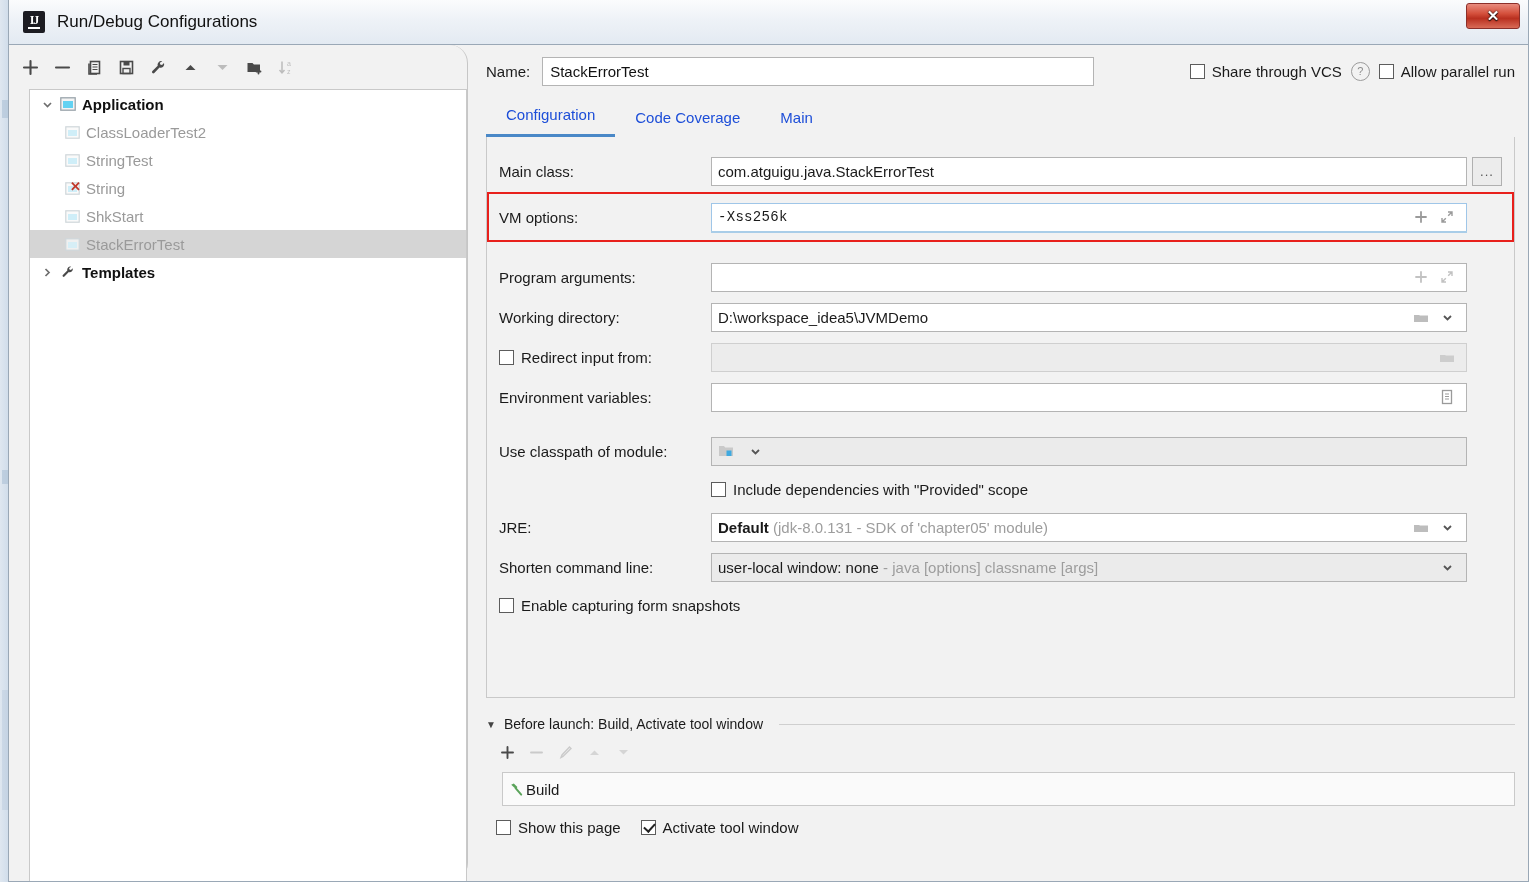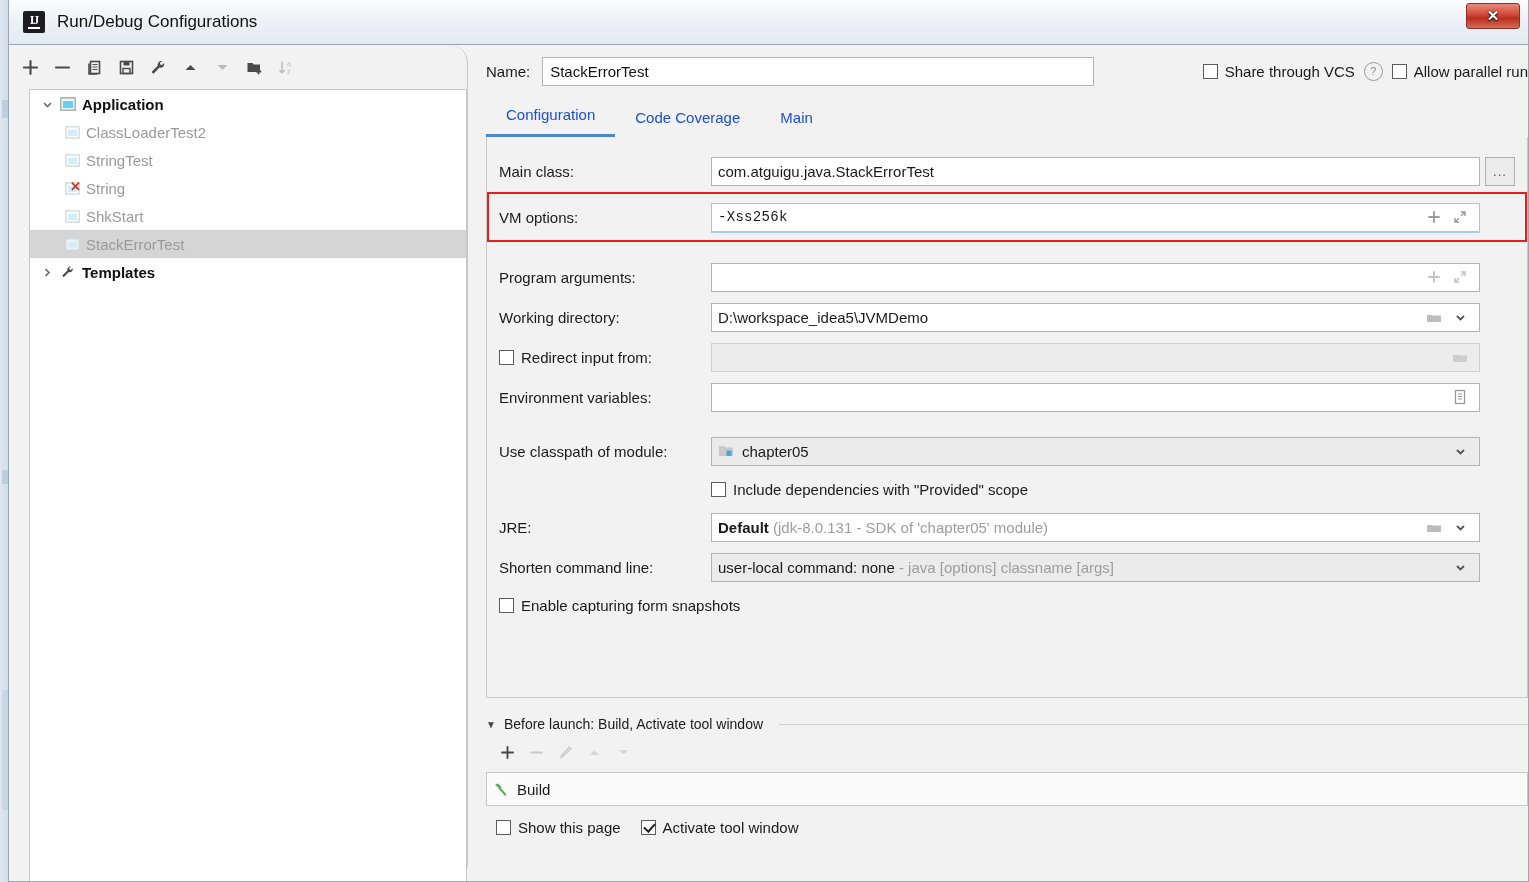--- a/index.html
+++ b/index.html
@@ -55,21 +55,21 @@
   .tw{width:22px;flex:none;display:flex;align-items:center;justify-content:center;color:#6e6e6e;}
   .tw svg{display:block;}
   .ticon{width:20px;flex:none;display:flex;align-items:center;justify-content:center;margin-right:4px;position:relative;}
   .tlabel{font-size:15px;}
   .tlabel.bold{font-weight:bold;color:#111;}
   .tlabel.grey{color:#9a9a9a;}
   .child{padding-left:32px;}
   .errx{position:absolute;left:8px;top:-2px;color:#c0392b;font-size:13px;font-weight:bold;line-height:1;}
 
   
-  .rightpane{flex:1;display:flex;flex-direction:column;background:#f2f2f2;padding:0 0 0 18px;box-sizing:border-box;}
+  .rightpane{flex:1;display:flex;flex-direction:column;background:#f2f2f2;padding:0 13px 0 18px;box-sizing:border-box;}
   .namerow{display:flex;align-items:center;height:52px;gap:0;}
   .lbl{font-size:15px;color:#1a1a1a;}
   .nameinput{width:552px;height:29px;margin-left:12px;border:1px solid #b4b4b4;background:#fff;
     box-sizing:border-box;padding:0 7px;font-size:15px;font-family:"Liberation Sans",sans-serif;
     color:#111;line-height:27px;}
   .topchecks{margin-left:auto;display:flex;align-items:center;gap:9px;}
   .cbrow{display:flex;align-items:center;gap:7px;cursor:pointer;}
   .cb{width:15px;height:15px;border:1px solid #5c5c5c;background:#fff;flex:none;
     box-sizing:border-box;position:relative;}
   .cb.checked::after{content:"";position:absolute;left:4px;top:0px;width:5px;height:9px;
@@ -110,21 +110,21 @@
   .cbline.indent{padding-left:212px;}
 
   
   .blhead{display:flex;align-items:center;gap:8px;margin-top:18px;}
   .blhead .caret{color:#444;font-size:10px;}
   .blhead .t{font-size:14px;white-space:nowrap;}
   .blhead .rule{flex:1;height:1px;background:#cfcfcf;margin-left:8px;}
   .bltool{display:flex;align-items:center;gap:3px;height:40px;padding-left:8px;}
   .bltool .tb-btn{width:26px;height:26px;}
   .bllist{border:1px solid #c9c9c9;background:#fafafa;height:32px;display:flex;align-items:center;
-    padding-left:5px;gap:8px;}
+    padding-left:5px;gap:1px;margin-left:16px;}
   .blfoot{display:flex;align-items:center;gap:9px;height:42px;padding-left:10px;}
   .blfoot .cbrow{gap:7px;}
   .blfoot .cbrow+.cbrow{margin-left:11px;}
 </style>
 </head>
 <body>
 
 <div class="app">
 
   <div class="desk-left">
@@ -405,21 +405,20 @@
 
         <div class="frow" style="margin-top:14px;">
           <div class="fl">Use classpath of module:</div>
           <div class="fld combo" style="margin-right:35px;">
             <span style="display:flex;align-items:center;margin-right:7px;">
               <svg width="17" height="14" viewBox="0 0 17 14">
                   <path d="M1 2h5l1.2 1.5H15V12H1z" fill="#c9c9c9"></path>
                   <rect x="8.5" y="6.5" width="5" height="5.5" fill="#3fa9e0"></rect>
                 </svg>
             </span>
-            <span class="txt">chapter05</span>
             <span class="fbtn">
               <svg width="13" height="13" viewBox="0 0 13 13">
                   <path d="M3 5l3.5 3.5L10 5" fill="none" stroke="#555" stroke-width="1.8"></path>
                 </svg>
             </span>
           </div>
         </div>
 
         <div class="cbline indent">
           <span class="cbrow">
@@ -446,21 +445,21 @@
                   <path d="M3 5l3.5 3.5L10 5" fill="none" stroke="#555" stroke-width="1.8"></path>
                 </svg>
             </span>
           </div>
         </div>
 
         <div class="frow">
           <div class="fl">Shorten command line:</div>
           <div class="fld combo" style="margin-right:35px;">
             <span class="txt">
-              <span>user-local command: none</span>
+              <span>user-local window: none</span>
               <span class="muted">- java [options] classname [args]</span>
             </span>
             <span class="fbtn">
               <svg width="13" height="13" viewBox="0 0 13 13">
                   <path d="M3 5l3.5 3.5L10 5" fill="none" stroke="#555" stroke-width="1.8"></path>
                 </svg>
             </span>
           </div>
         </div>
 

